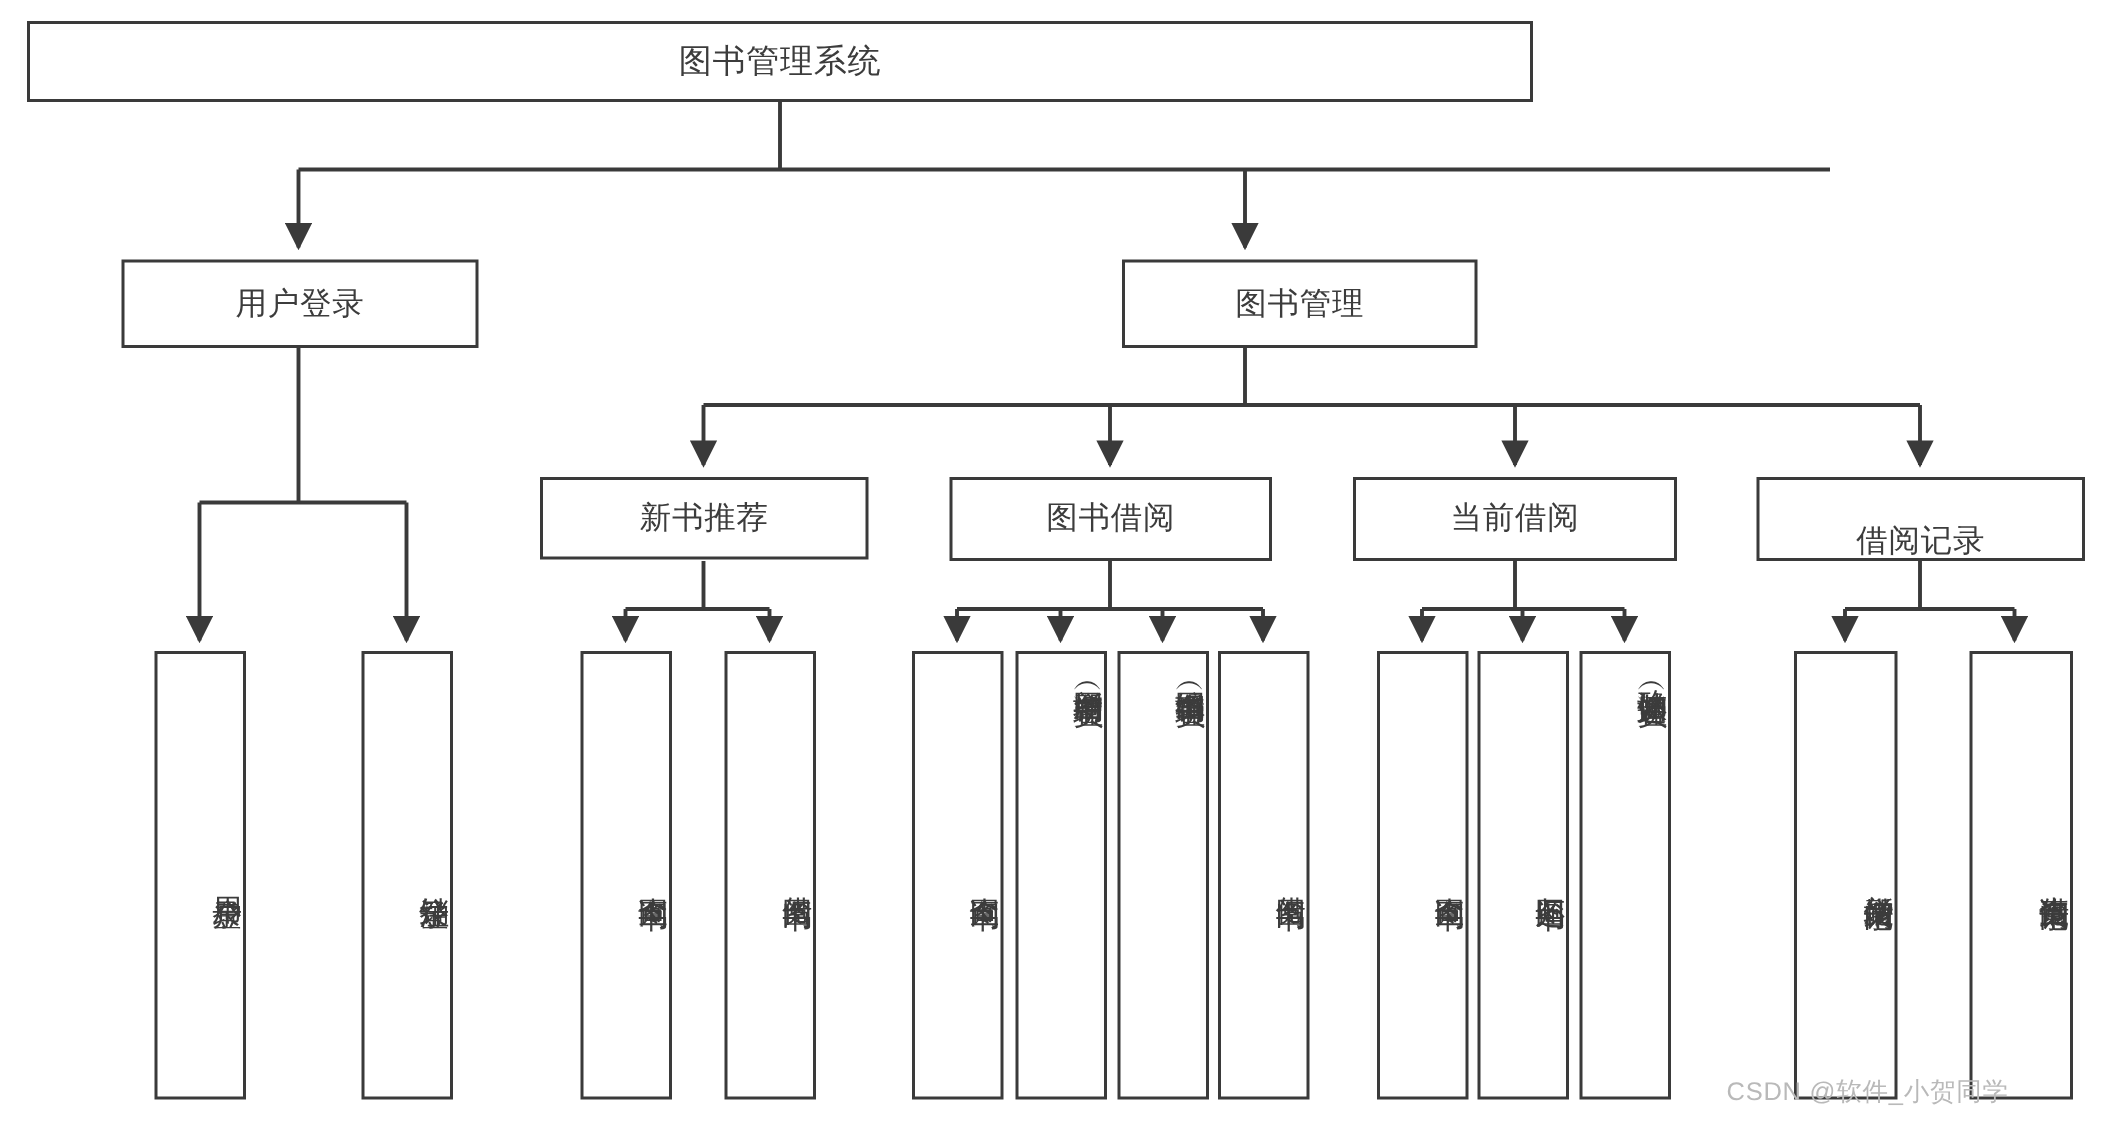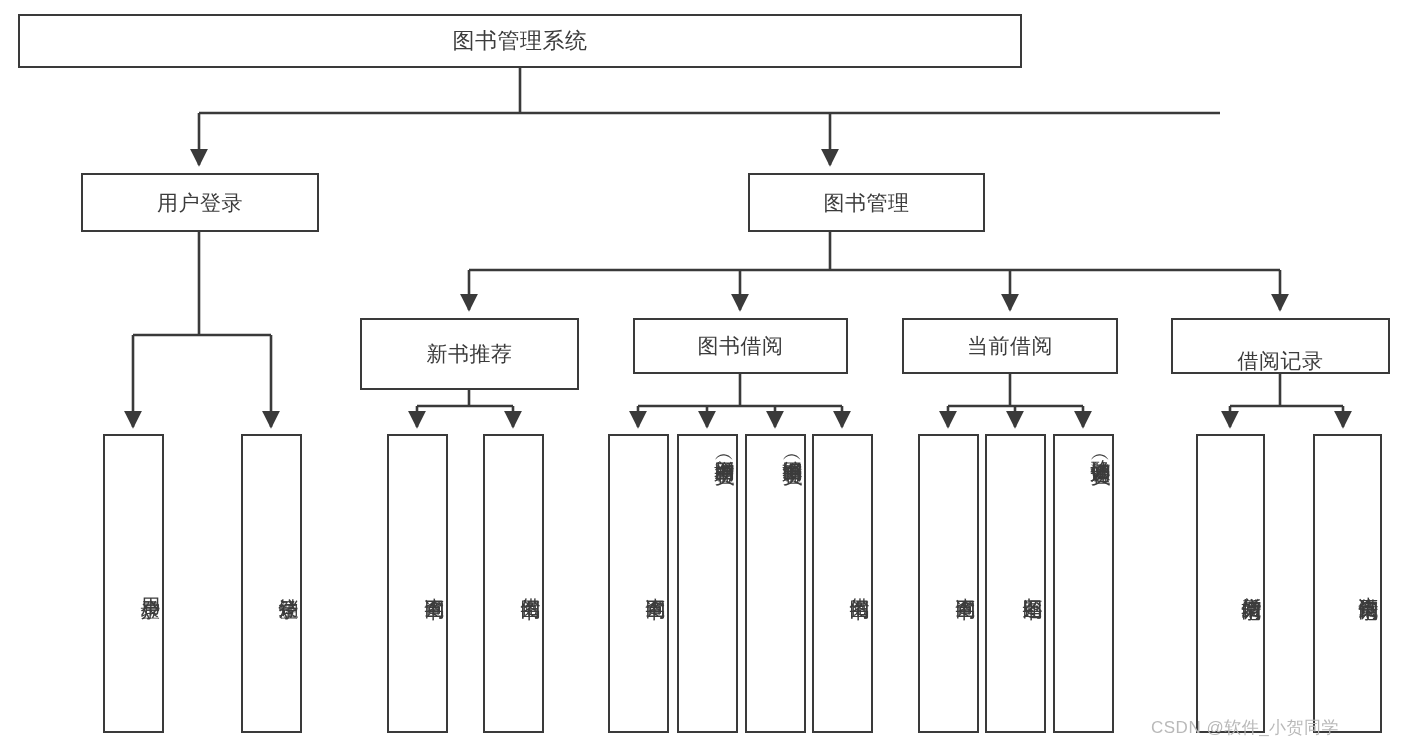--- a/index.html
+++ b/index.html
@@ -127,21 +127,21 @@
     <span>图书管理系统</span>
   </div>
 
   <div class="node node-h" style="left:81px; top:173px; width:238px; height:59px;">
     <span>用户登录</span>
   </div>
   <div class="node node-h" style="left:712px; top:173px; width:237px; height:59px;margin-left:36px;">
     <span>图书管理</span>
   </div>
 
-  <div class="node node-h" style="left:360px; top:318px; width:219px; height:72px;">
+  <div class="node node-h" style="left:360px; top:318px; width:219px; height:55px;">
     <span>新书推荐</span>
   </div>
   <div class="node node-h" style="left:633px; top:318px; width:215px; height:56px;">
     <span>图书借阅</span>
   </div>
   <div class="node node-h" style="left:902px; top:318px; width:216px; height:56px;">
     <span>当前借阅</span>
   </div>
   <div class="node node-h" style="left:1171px; top:318px; width:219px; height:56px;align-items:flex-end;">
     <span>借阅记录</span>

